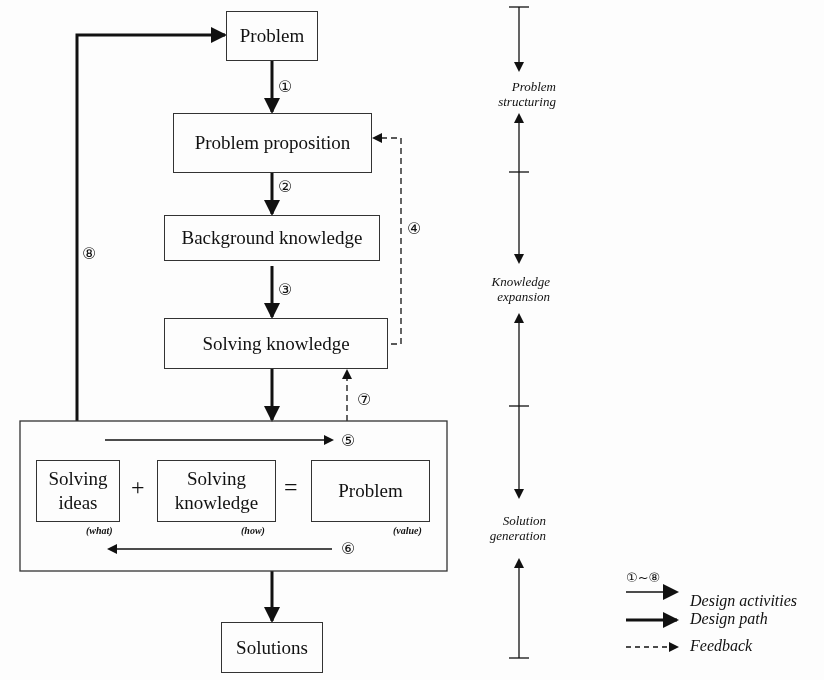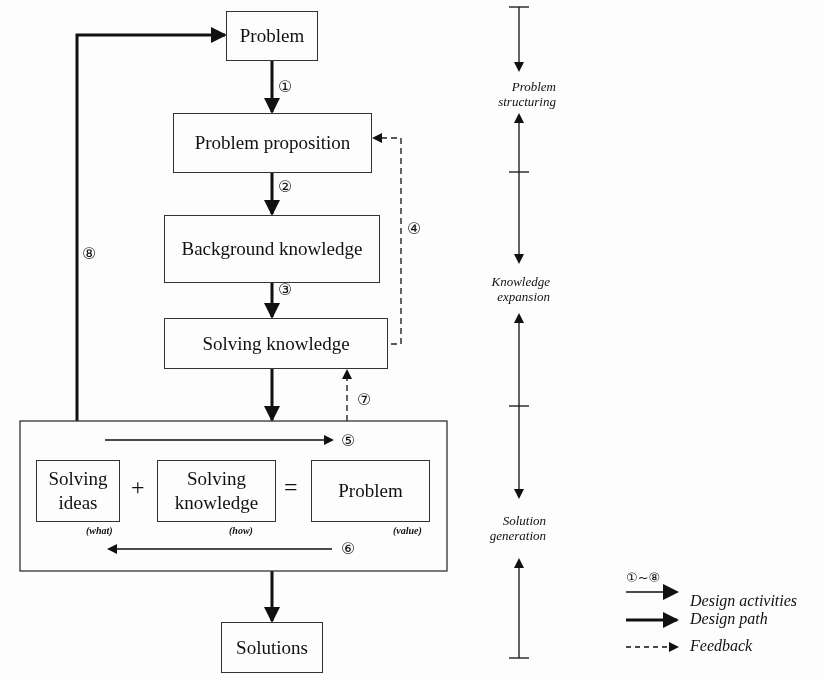--- a/index.html
+++ b/index.html
@@ -63,21 +63,21 @@
   <line x1="626" y1="620" x2="677" y2="620" stroke="#111" stroke-width="3" marker-end="url(#ahb)"></line>
   <line x1="626" y1="647" x2="677" y2="647" stroke="#111" stroke-width="1.3" stroke-dasharray="5,4" marker-end="url(#ah)"></line>
 </svg>
 
 <div class="box" style="left:226px;top:11px;width:92px;height:50px;">
   <span>Problem</span>
 </div>
 <div class="box" style="left:173px;top:113px;width:199px;height:60px;">
   <span>Problem proposition</span>
 </div>
-<div class="box" style="left:164px;top:215px;width:216px;height:68px;">
+<div class="box" style="left:164px;top:215px;width:216px;height:46px;">
   <span>Background knowledge</span>
 </div>
 <div class="box" style="left:164px;top:318px;width:224px;height:51px;">
   <span>Solving knowledge</span>
 </div>
 <div class="box" style="left:221px;top:622px;width:102px;height:51px;align-items:center;">
   <span>Solutions</span>
 </div>
 
 <div class="box" style="left:36px;top:460px;width:84px;height:62px;flex-direction:column;">
@@ -89,21 +89,21 @@
   <span>knowledge</span>
 </div>
 <div class="box" style="left:311px;top:460px;width:119px;height:62px;flex-direction:column;">
   <span>Problem</span>
 </div>
 
 <span class="txt op" style="left:131px;top:474px;">+</span>
 <span class="txt op" style="left:284px;top:474px;">=</span>
 
 <span class="txt tag" style="left:86px;top:525px;">(what)</span>
-<span class="txt tag" style="left:229px;top:525px;">(how)</span>
+<span class="txt tag" style="left:241px;top:525px;">(how)</span>
 <span class="txt tag" style="left:393px;top:525px;">(value)</span>
 
 <span class="txt circ" style="left:278px;top:77px;">①</span>
 <span class="txt circ" style="left:278px;top:177px;">②</span>
 <span class="txt circ" style="left:278px;top:280px;">③</span>
 <span class="txt circ" style="left:407px;top:219px;">④</span>
 <span class="txt circ" style="left:341px;top:431px;">⑤</span>
 <span class="txt circ" style="left:341px;top:539px;">⑥</span>
 <span class="txt circ" style="left:357px;top:390px;">⑦</span>
 <span class="txt circ" style="left:82px;top:244px;">⑧</span>

